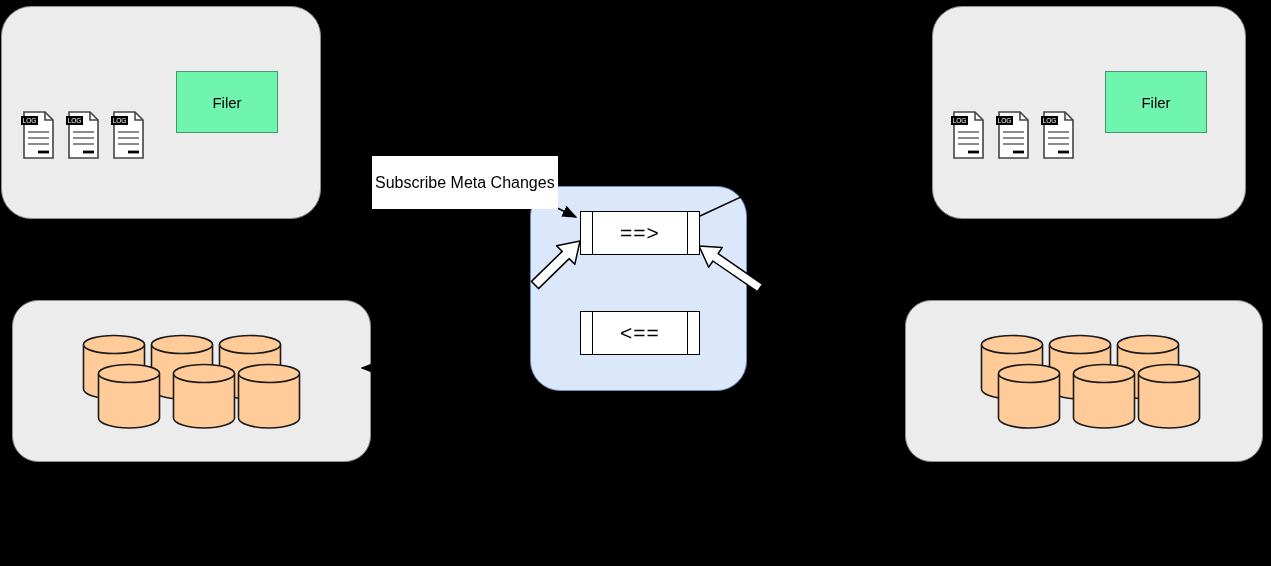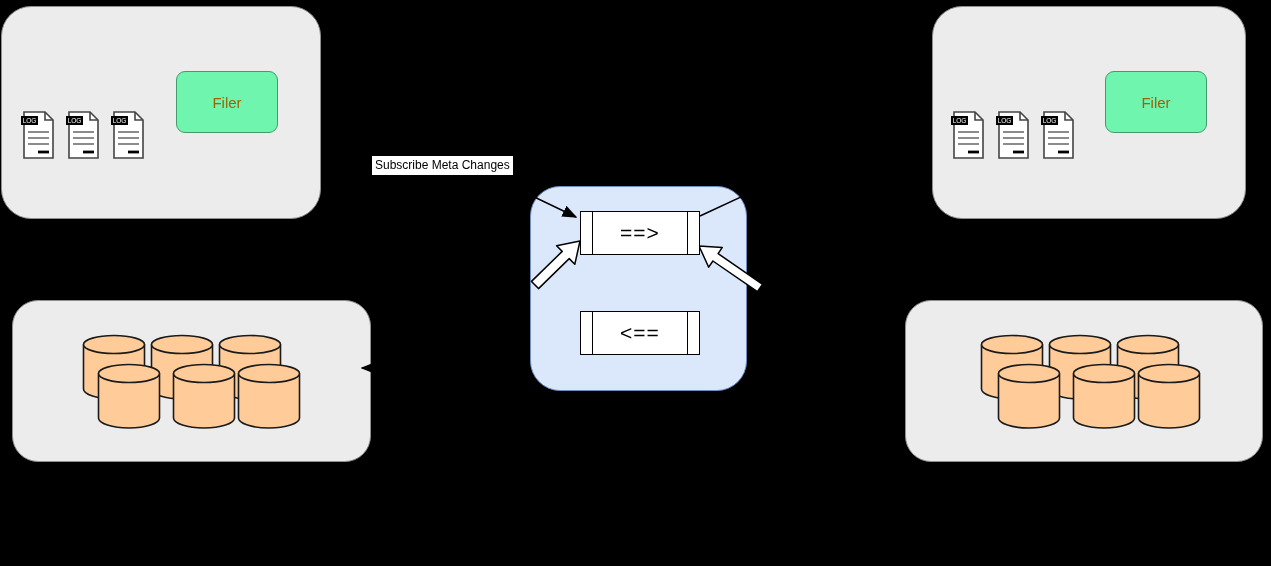--- a/index.html
+++ b/index.html
@@ -35,23 +35,23 @@
     position: absolute;
     left: 0; top: 0;
     z-index: 2;
     pointer-events: none;
   }
   .filer {
     position: absolute;
     width: 100px; height: 60px;
     background: #70f5af;
     border: 1px solid #449a6c;
-    border-radius: 9px;
+    border-radius: 0;
     display: flex; align-items: center; justify-content: center;
-    font-size: 15px; color: #a16207;
+    font-size: 15px; color: #000000;
     z-index: 3;
   }
   #filer-left  { left: 176px;  top: 71px; }
   #filer-right { left: 1105px; top: 71px; }
   .queue-shape {
     position: absolute;
     width: 120px; height: 44px;
     box-sizing: border-box;
     background: #fff;
     border: 1px solid #000;
@@ -66,22 +66,22 @@
   .queue-shape::after {
     content: ""; position: absolute; right: 11px; top: 0; bottom: 0;
     width: 1px; background: #000;
   }
   #queue-fwd { left: 580px; top: 211px; }
   #queue-bwd { left: 580px; top: 311px; }
   .subscribe-label {
     position: absolute;
     left: 372px; top: 156px;
     background: #fff; color: #000;
-    font-size: 12px; line-height: 15px;
-    padding: 2px 3px;
+    font-size: 16px; line-height: 15px;
+    padding: 19px 3px;
     z-index: 3;
     white-space: nowrap;
   }
 </style>
 </head>
 <body>
 
 <div class="canvas">
 
   <div class="cluster-box" id="box-tl"></div>

